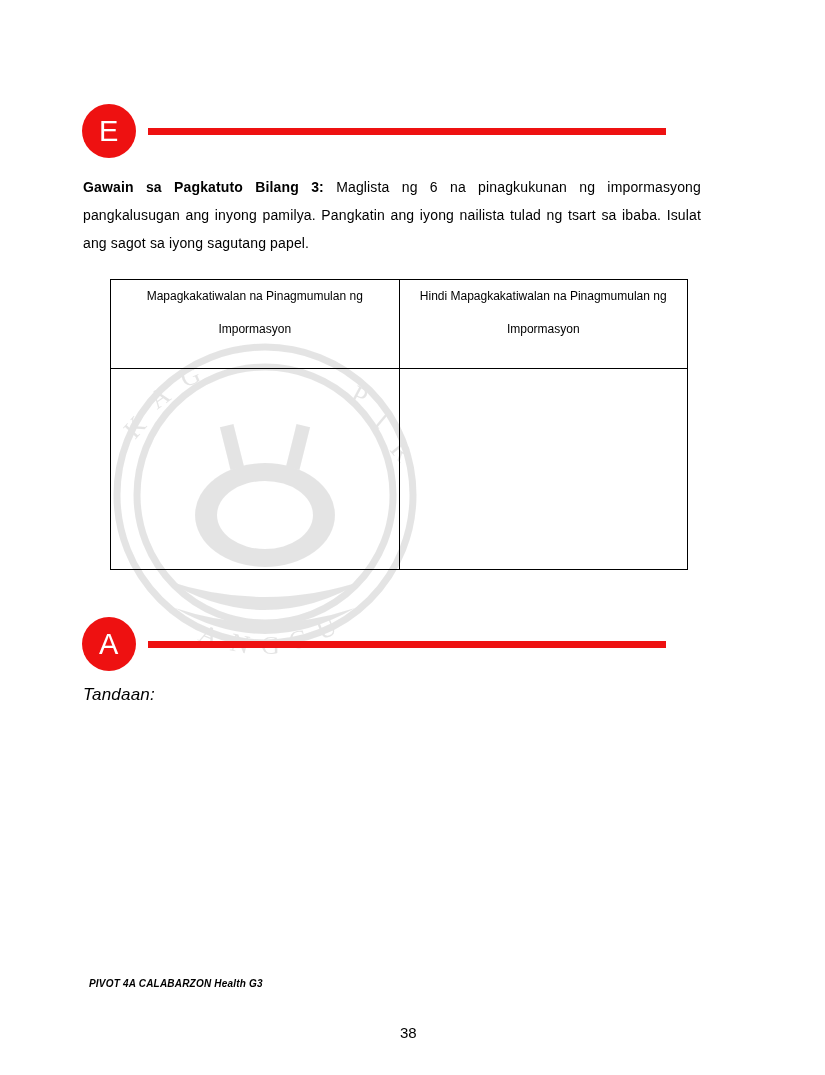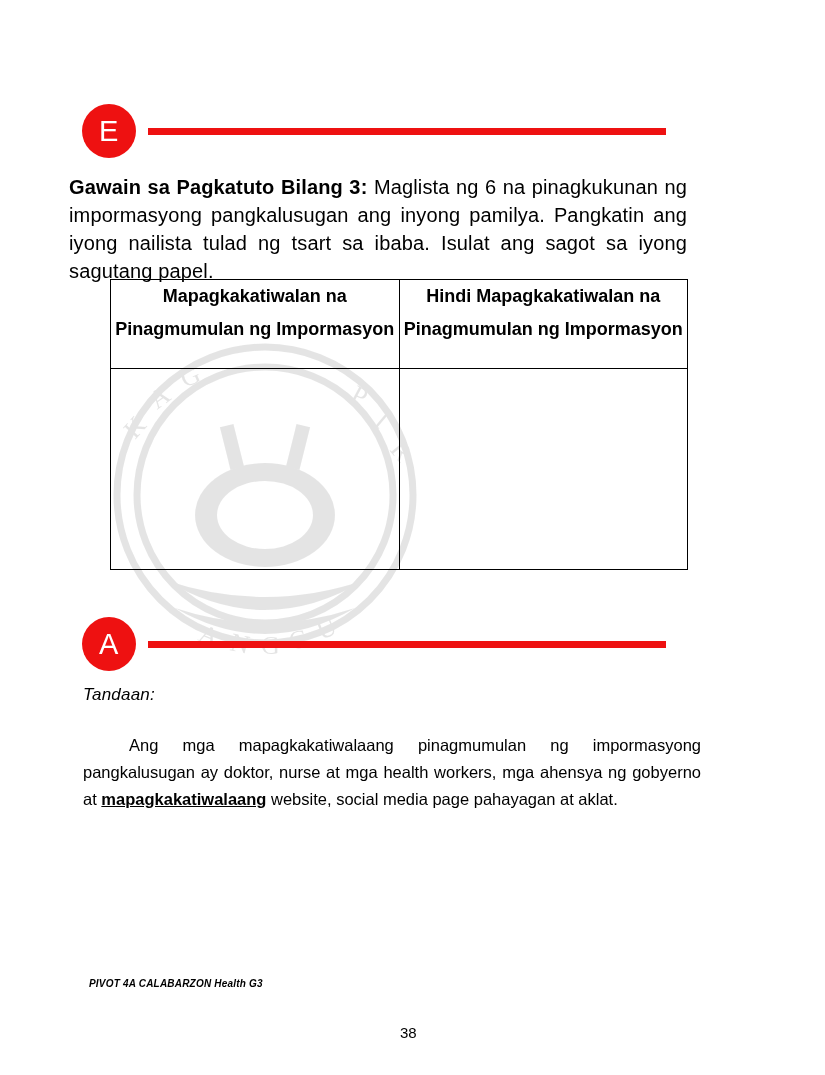--- a/index.html
+++ b/index.html
@@ -57,23 +57,23 @@
   .rule {
     height: 7px;
     background: #ee1111;
     width: 518px;
     margin-left: 12px;
   }
 
   
   .para {
     position: absolute;
-    left: 69px;
+    left: 83px;
     width: 618px;
-    font-size: 20px;
+    font-size: 14px;
     line-height: 28px;
     text-align: justify;
     letter-spacing: 0.15px;
   }
   .para b { font-weight: bold; }
 
   
   .tbl {
     position: absolute;
     left: 110px;
@@ -82,25 +82,24 @@
     border-collapse: collapse;
     table-layout: fixed;
   }
   .tbl td {
     border: 1.5px solid #000000;
     vertical-align: top;
     padding: 0;
   }
   .th-cell {
     text-align: center;
-    font-size: 18px;
+    font-size: 12px;
     line-height: 33px;
     padding: 10px 6px 12px 6px;
     height: 88px;
-    font-weight: bold;
   }
   .body-cell { height: 200px; }
 
   
   .tandaan-label {
     position: absolute;
     left: 83px;
     top: 685px;
     font-size: 17px;
     letter-spacing: 0.2px;
@@ -196,20 +195,17 @@
     </tbody>
   </table>
 
   <div class="section-head" style="top:617px;">
     <div class="badge">A</div>
     <div class="rule"></div>
   </div>
 
   <div class="tandaan-label">Tandaan:</div>
 
-  <div class="tandaan-body">
-    <span>Ang mga mapagkakatiwalaang pinagmumulan ng impormasyong pangkalusugan ay  doktor, nurse at mga health workers, mga ahensya ng gobyerno at </span><span class="u-bold">mapagkakatiwalaang</span><span> website, social media page pahayagan at aklat.</span>
-  </div>
 
   <div class="footer-left">PIVOT 4A CALABARZON Health G3</div>
   <div class="footer-page">38</div>
 
 </div>
 
 </body></html>

